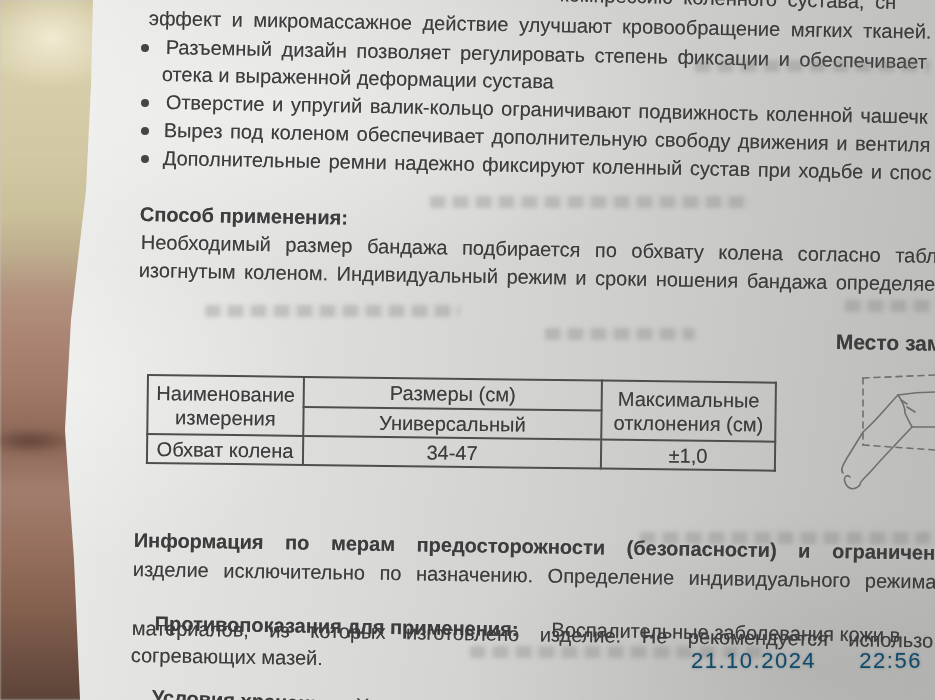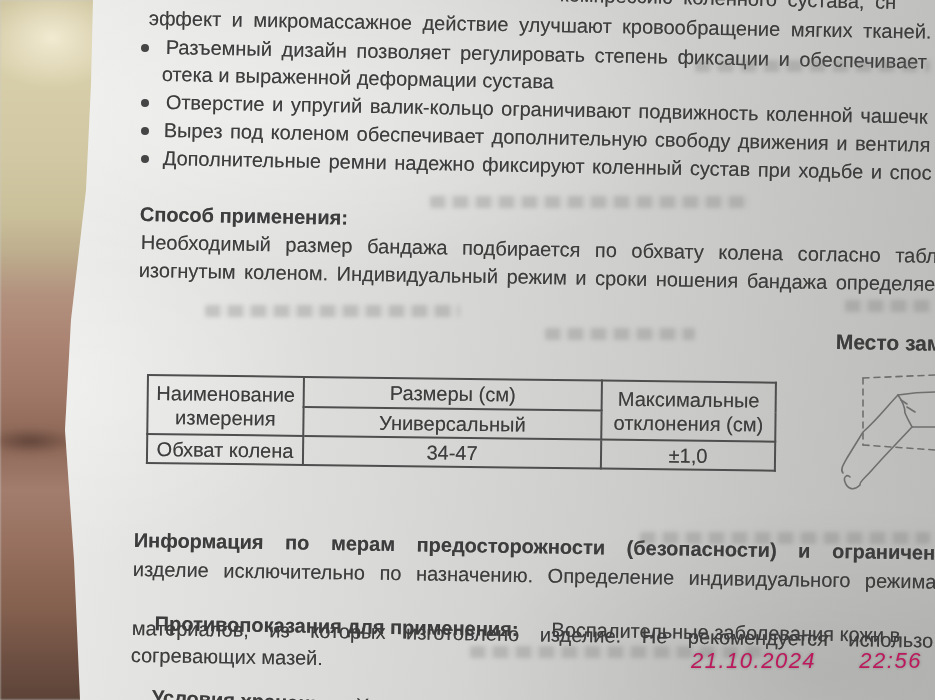--- a/index.html
+++ b/index.html
@@ -54,24 +54,23 @@
   }
   table.size td{
     border:2px solid #4e4e4e;text-align:center;vertical-align:middle;
     color:#3d3d3d;font-size:20px;line-height:24px;padding:1px 4px;
     text-shadow:0 0 .6px rgba(61,61,61,.55);
   }
   
   .knee-fig{position:absolute;left:835px;top:370px;}
   
   .stamp{
-    position:absolute;left:691px;top:648px;color:#be185d;font-size:22px;
+    position:absolute;left:691px;top:648px;color:#0c4a6e;font-size:22px;
     letter-spacing:1.5px;word-spacing:14px;white-space:pre;
     text-shadow:0 0 3px rgba(80,80,80,.45);
-    font-style:italic;
   }
 </style>
 </head>
 <body>
 
 <div class="photo-bg"></div>
 <div class="finger-shadow"></div>
 
 <div class="paper">
 

